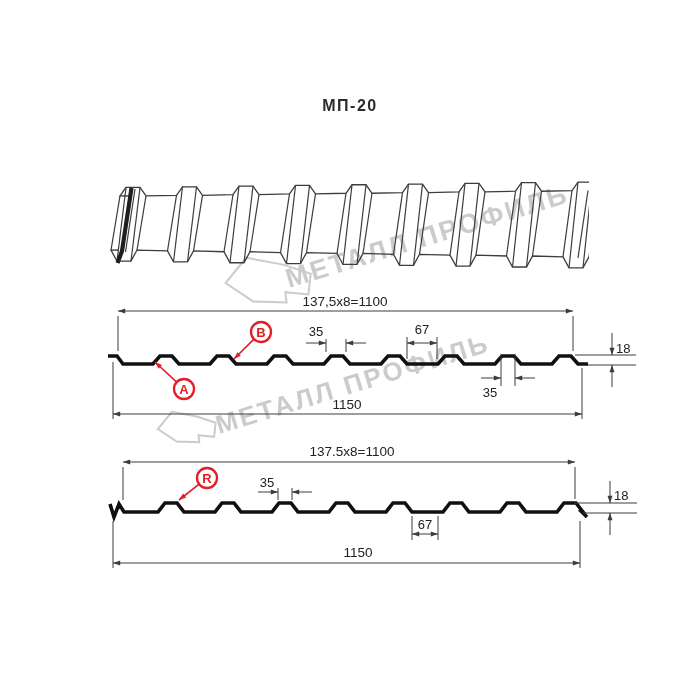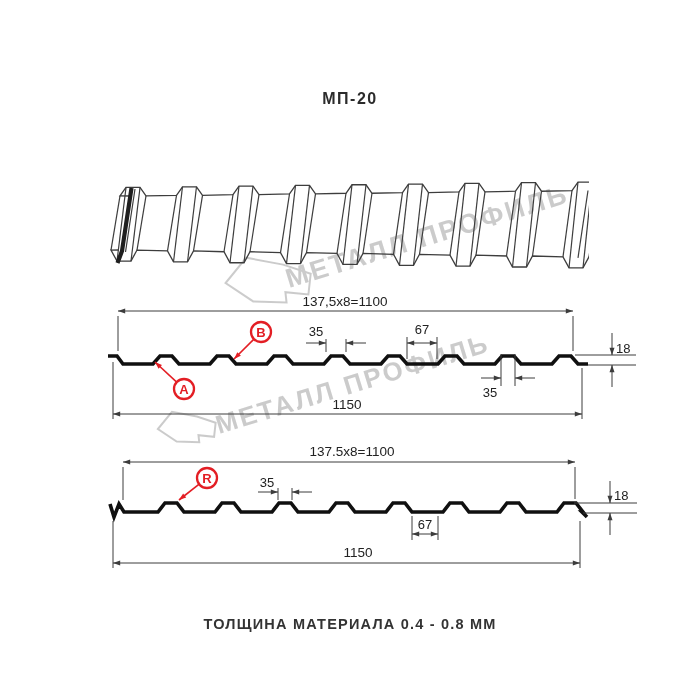--- a/index.html
+++ b/index.html
@@ -1,20 +1,20 @@
 <!DOCTYPE html>
 <html><head>
 <meta charset="utf-8">
 <style>
   html,body{margin:0;padding:0;background:#fff;}
   .page{position:relative;width:700px;height:700px;background:#fff;overflow:hidden;
         font-family:"Liberation Sans",sans-serif;}
   .title{position:absolute;top:50px;left:0;right:0;text-align:center;
          font-size:37px;font-weight:900;letter-spacing:2px;color:#1c1c1c;}
-  .subtitle{position:absolute;top:90px;left:0;right:0;text-align:center;
+  .subtitle{position:absolute;top:97px;left:0;right:0;text-align:center;
          font-size:16px;font-weight:700;letter-spacing:1.5px;color:#2b2b2b;}
   .footer{position:absolute;top:616px;left:0;right:0;text-align:center;
          font-size:14.5px;font-weight:600;letter-spacing:1.2px;color:#333;}
   svg.drawing{position:absolute;left:0;top:0;}
 </style>
 </head>
 <body>
 
 <div class="page">
   <div class="subtitle">МП-20</div>
@@ -156,14 +156,13 @@
         <line x1="113" y1="563" x2="580" y2="563" stroke="#3c3c3c" stroke-width="1"></line>
         <path d="M113 563 L120.2 560.5 L120.2 565.5 Z" fill="#3c3c3c"></path>
         <path d="M580 563 L572.8 565.5 L572.8 560.5 Z" fill="#3c3c3c"></path>
         <text x="358" y="557" font-size="13.5" text-anchor="middle" fill="#222222" font-family="&quot;Liberation Sans&quot;,sans-serif" font-weight="normal">1150</text>
         <line x1="199.13681661177577" y1="484.17821551931905" x2="179" y2="500" stroke="#e31e24" stroke-width="1.6"></line>
         <path d="M179 500 L183.1169381596917 493.5858889790343 L186.2060459193512 497.51748067314634 Z" fill="#e31e24"></path>
         <circle cx="207" cy="478" r="10" fill="#fff" stroke="#e31e24" stroke-width="2.3"></circle>
         <text x="207" y="482.5" font-size="13" text-anchor="middle" fill="#e31e24" font-family="&quot;Liberation Sans&quot;,sans-serif" font-weight="bold">R</text>
       </g>
     </svg>
-  <div class="footer">ТОЛЩИНА МАТЕРИАЛА 0.4 - 0.8 ММ</div>
 </div>
 
 </body></html>

